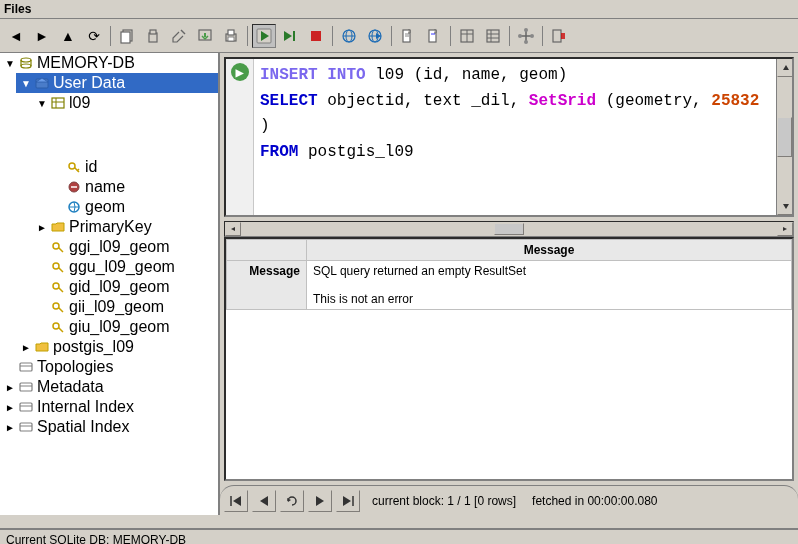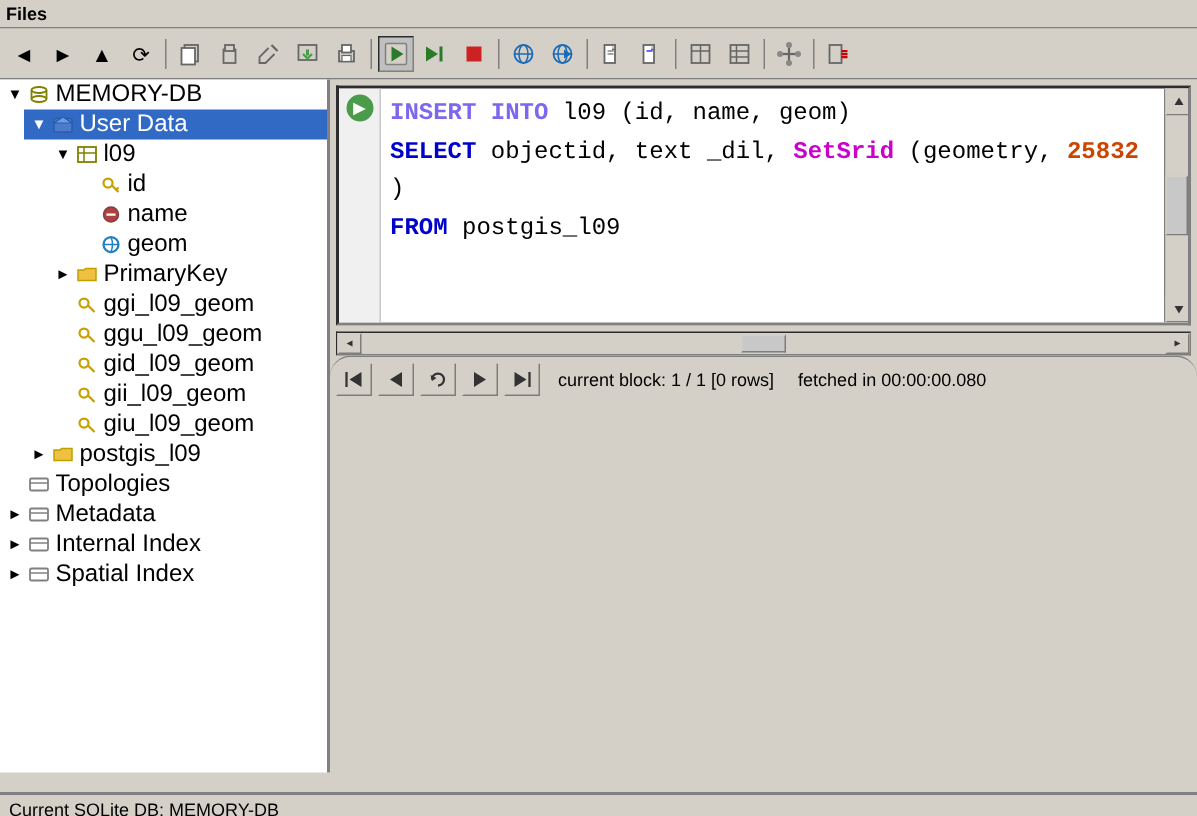--- a/index.html
+++ b/index.html
@@ -376,21 +376,21 @@
                 <rect x="1" y="2" width="12" height="10" fill="none" stroke="#808000" stroke-width="1.2"></rect>
                 <line x1="1" y1="6" x2="13" y2="6" stroke="#808000" stroke-width="1"></line>
                 <line x1="5" y1="2" x2="5" y2="12" stroke="#808000" stroke-width="1"></line>
               </svg>
           </span>
           <span class="tree-label">l09</span>
         </div>
 
         <div class="tree-children">
 
-          <div class="tree-item" style="padding-left: 2px;">
+          <div class="tree-item" style="padding-left: 2px; margin-top: 44px;">
             <span class="tree-toggle">&nbsp;</span>
             <span class="tree-icon">
               <svg width="14" height="14" viewBox="0 0 14 14">
                   <circle cx="5" cy="6" r="3" fill="none" stroke="#c8a000" stroke-width="1.5"></circle>
                   <line x1="7.5" y1="7.5" x2="12" y2="12" stroke="#c8a000" stroke-width="1.5"></line>
                   <line x1="10" y1="11" x2="12" y2="9" stroke="#c8a000" stroke-width="1.5"></line>
                 </svg>
             </span>
             <span class="tree-label">id</span>
           </div>
@@ -589,20 +589,39 @@
       <div style="flex:1; background:#d4d0c8;"></div>
       <div style="width:30px; height:12px; background:#c8c8c8; border:1px outset #d4d0c8;"></div>
       <div style="flex:1; background:#d4d0c8;"></div>
       <div style="width:16px; height:14px; background:#d4d0c8; border:1px outset #d4d0c8; cursor:pointer; display:flex; align-items:center; justify-content:center;">
         <svg width="6" height="6" viewBox="0 0 6 6">
             <polygon points="5,3 1,1 1,5" fill="#333"></polygon>
           </svg>
       </div>
     </div>
 
+    <div class="result-panel">
+      <table class="result-table">
+        <thead>
+          <tr>
+            <th style="width:80px;"></th>
+            <th>Message</th>
+          </tr>
+        </thead>
+        <tbody>
+          <tr>
+            <td class="row-header">Message</td>
+            <td>
+              SQL query returned an empty ResultSet<br><br>
+              This is not an error
+            </td>
+          </tr>
+        </tbody>
+      </table>
+    </div>
 
     <div class="nav-bar">
       <button class="nav-btn">
         <svg width="14" height="14" viewBox="0 0 14 14">
             <line x1="2" y1="2" x2="2" y2="12" stroke="#333" stroke-width="1.5"></line>
             <polygon points="12,2 4,7 12,12" fill="#333"></polygon>
           </svg>
       </button>
       <button class="nav-btn">
         <svg width="14" height="14" viewBox="0 0 14 14">

